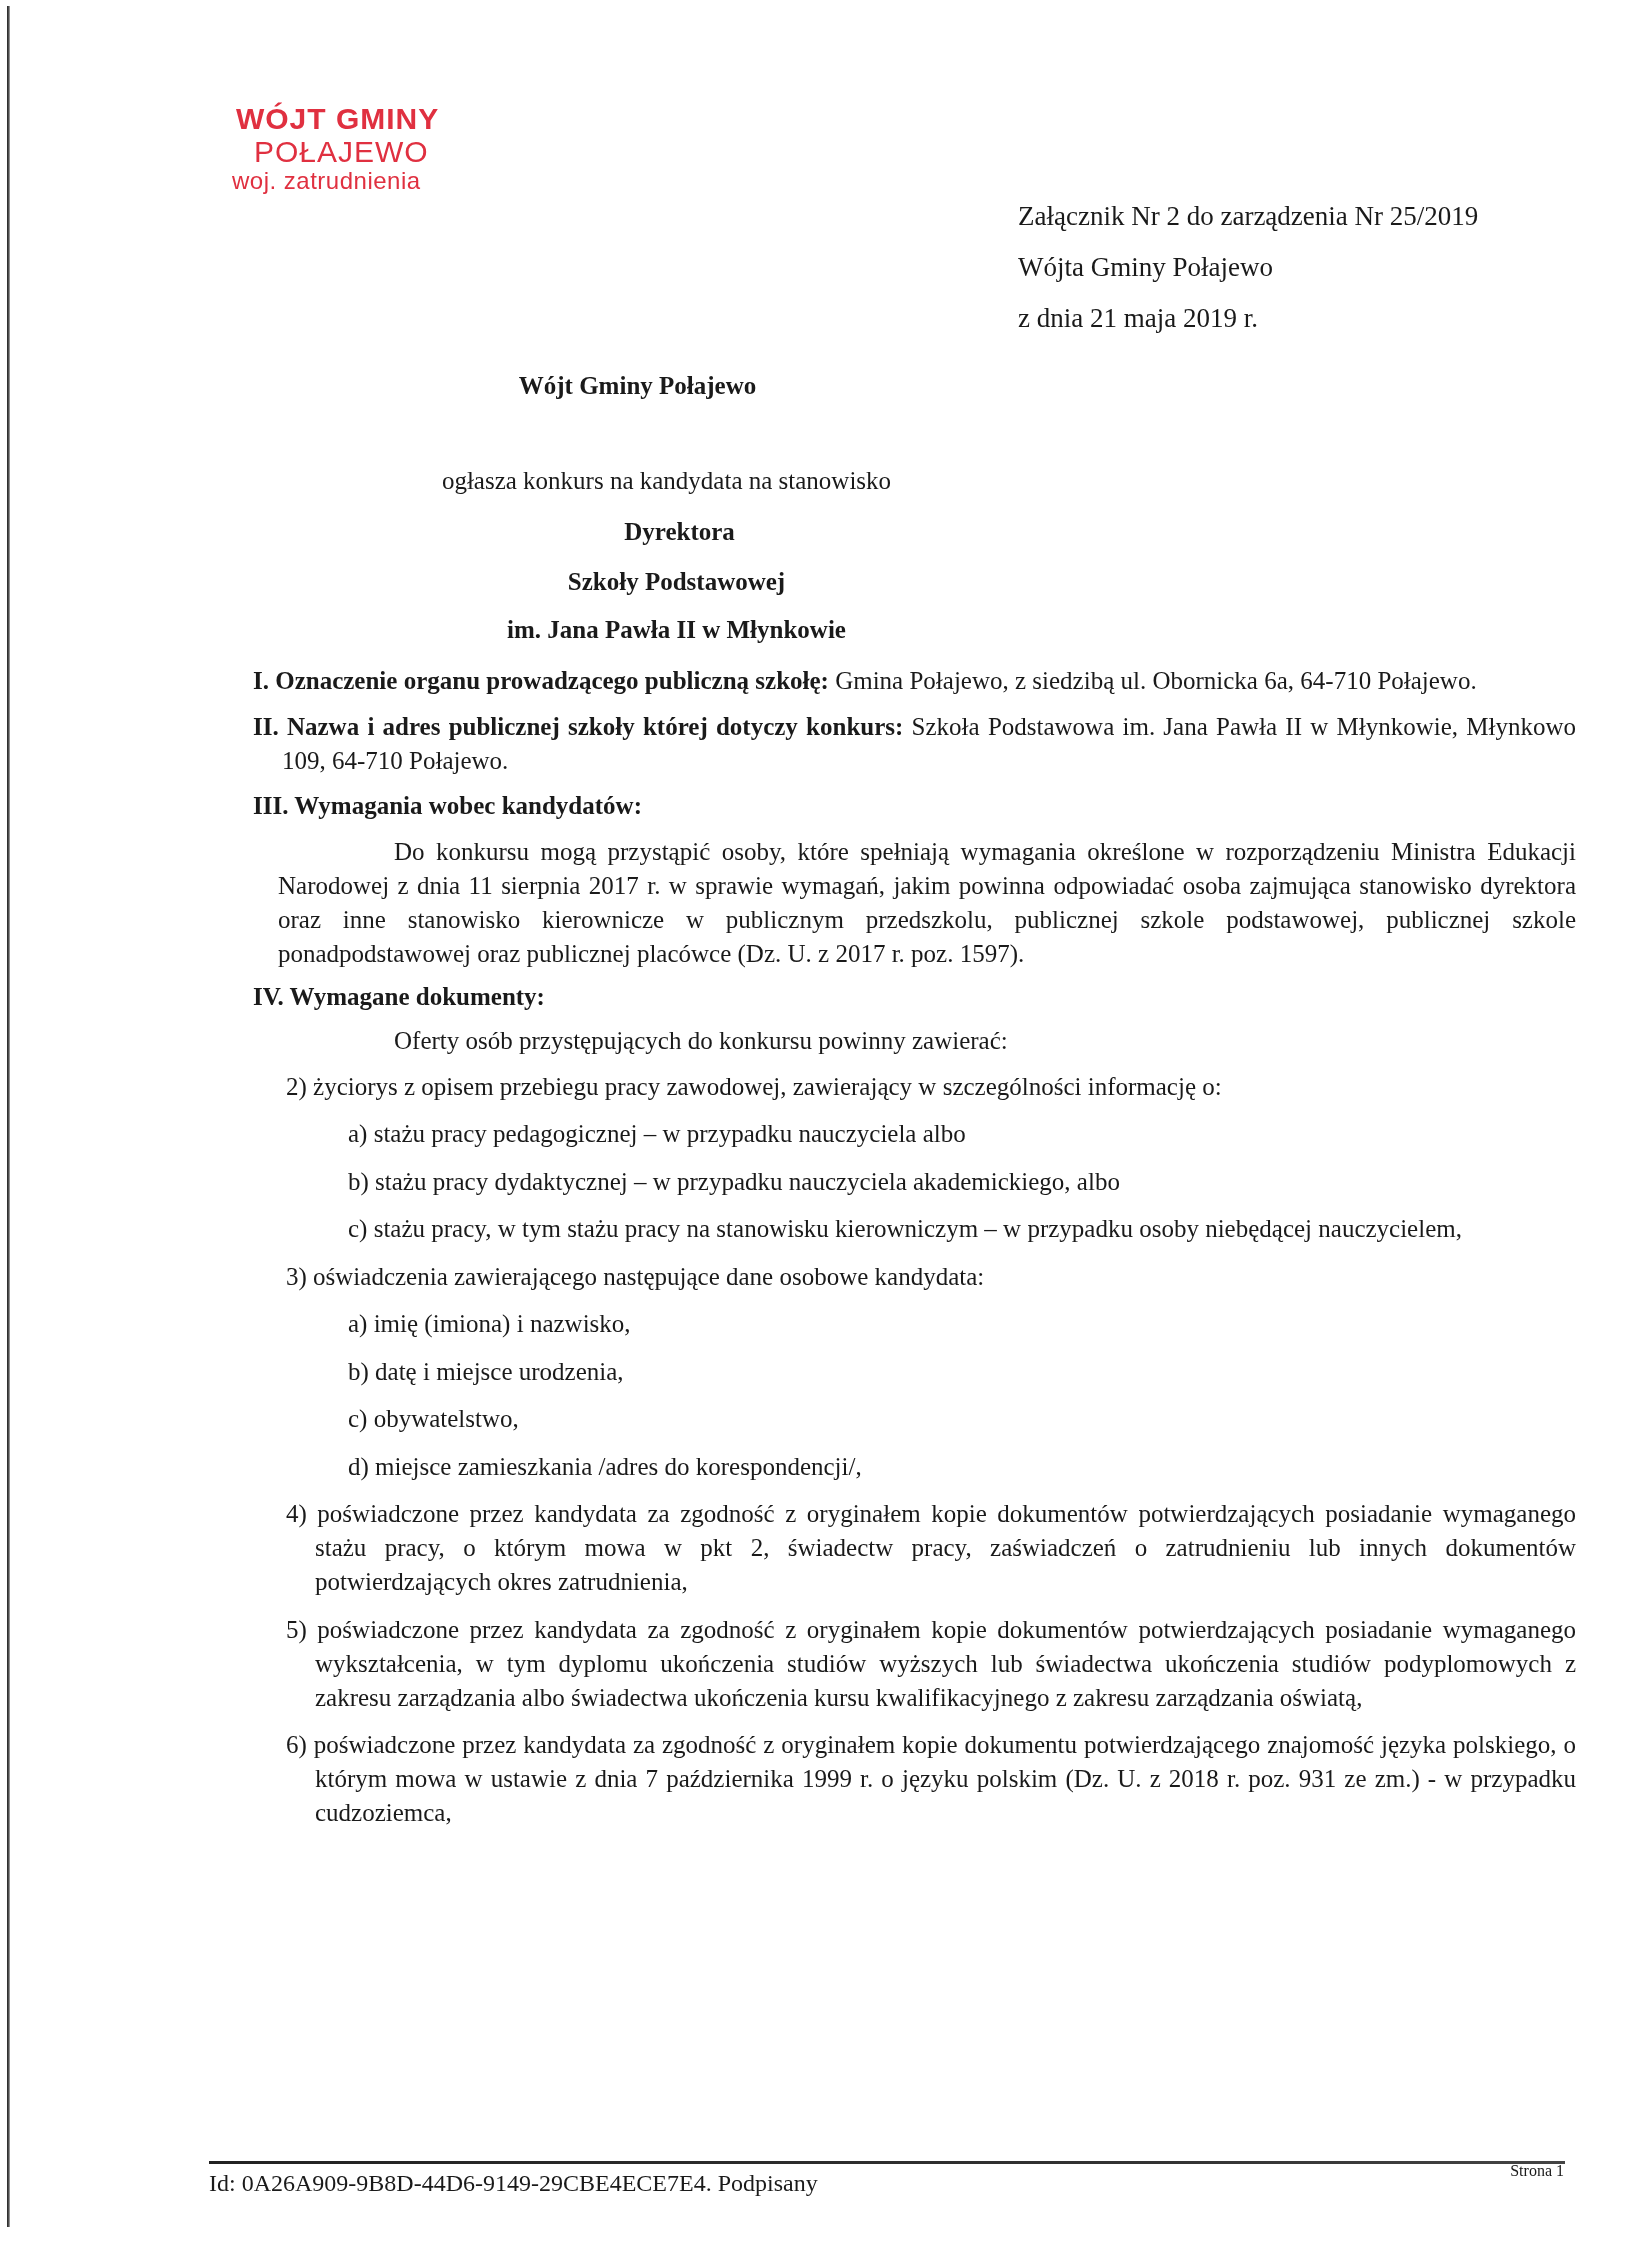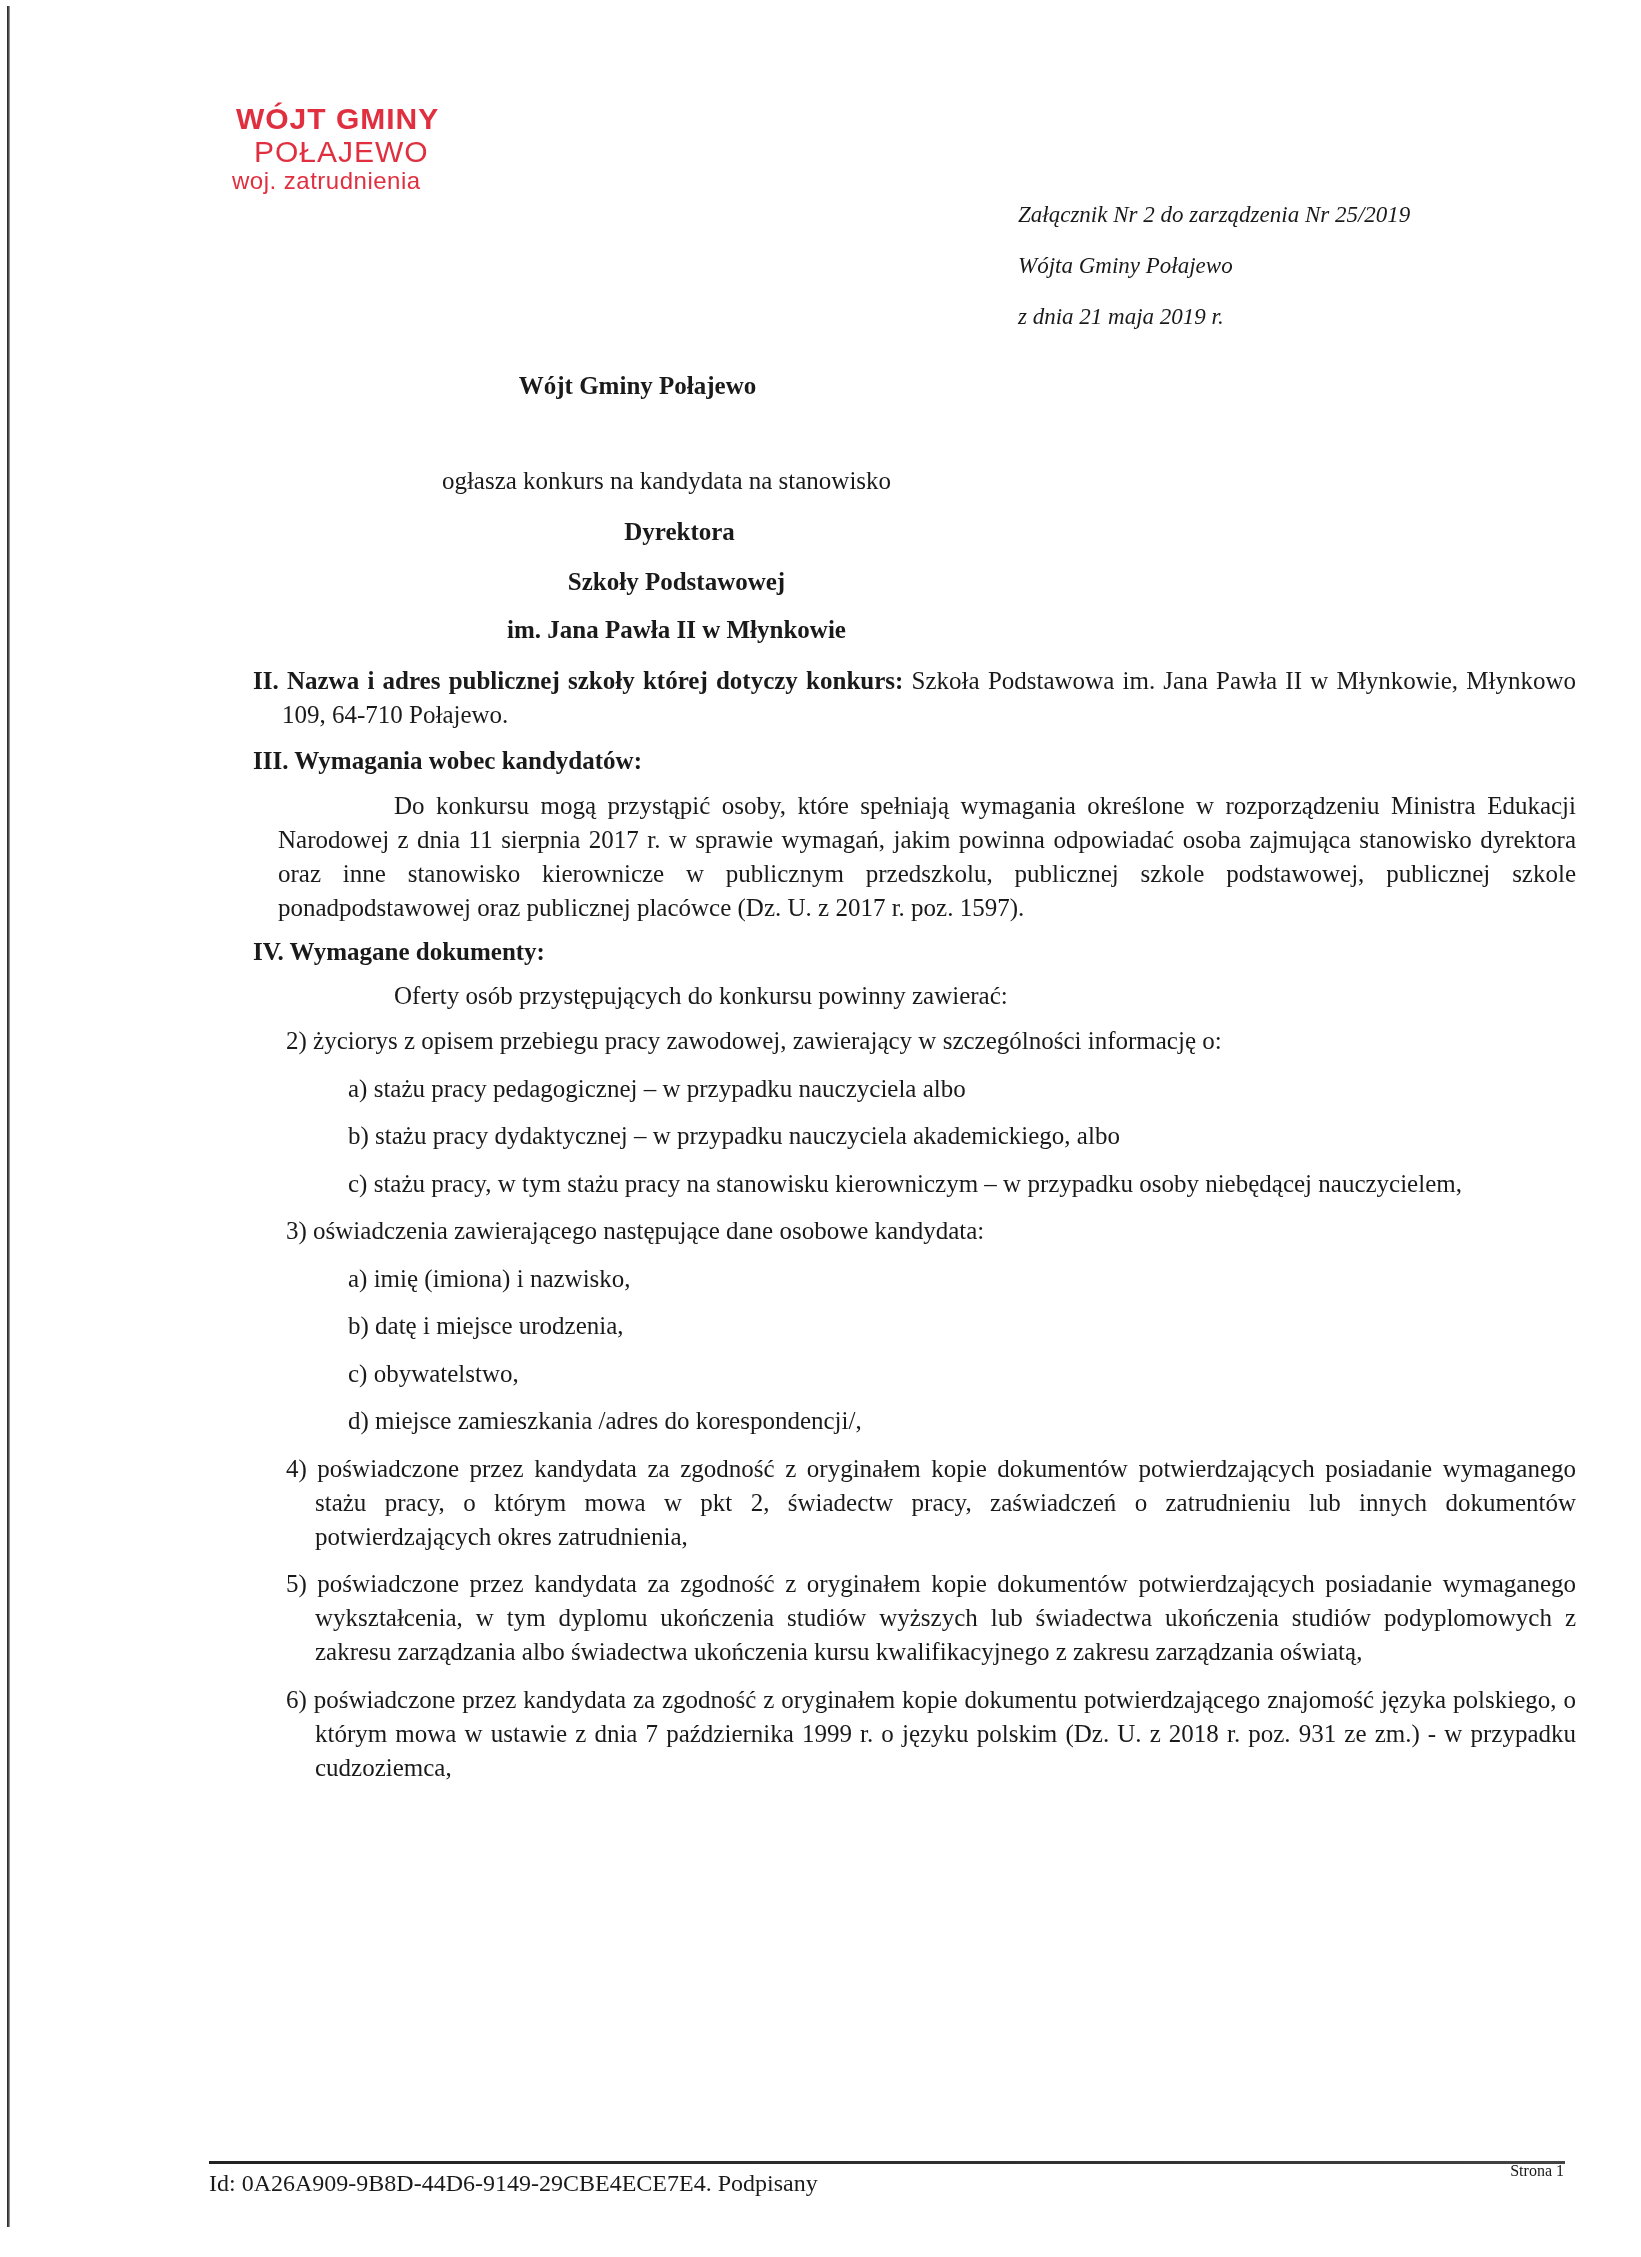--- a/index.html
+++ b/index.html
@@ -14,21 +14,21 @@
   }
   .stamp {
     position: absolute; left: 232px; top: 104px; width: 290px;
     font-family: "Liberation Sans", "DejaVu Sans", sans-serif;
     color: #e03040; line-height: 1;
   }
   .stamp .l1 { font-size: 30px; font-weight: bold; letter-spacing: 1px; margin-left: 3.9px; }
   .stamp .l2 { font-size: 30px; font-weight: normal; letter-spacing: 1px; margin-left: 22px; margin-top: 2.9px; }
   .stamp .l3 { font-size: 24px; margin-top: 1.9px; letter-spacing: 0.5px; }
 
-  .annex { position: absolute; left: 1018px; top: 203px; font-size: 23px; line-height: 1; font-style: italic; }
+  .annex { position: absolute; left: 1018px; top: 203px; font-size: 27px; line-height: 1; }
   .annex div { height: 51px; }
 
   .center-block { position: absolute; left: 0; width: 1641px; text-align: center; font-size: 25px; }
   .title-head { top: 372px; font-weight: bold; left: -183px; }
   .announce { top: 467px; left: -154px; }
   .pos1 { top: 518px; font-weight: bold; left: -141px; }
   .pos2 { top: 568px; font-weight: bold; left: -144px; }
   .pos3 { top: 616px; font-weight: bold; left: -144px; }
 
   .body { position: absolute; left: 253px; top: 664px; width: 1323px; font-size: 25px; line-height: 34px; }
@@ -65,20 +65,23 @@
 </div>
 
 <div class="center-block title-head">Wójt Gminy Połajewo</div>
 <div class="center-block announce">ogłasza konkurs na kandydata na stanowisko</div>
 <div class="center-block pos1">Dyrektora</div>
 <div class="center-block pos2">Szkoły Podstawowej</div>
 <div class="center-block pos3">im. Jana Pawła II w Młynkowie</div>
 
 <div class="body">
   <div class="sec hang">
+    <span class="sec-head">I. Oznaczenie organu prowadzącego publiczną szkołę:</span><span> Gmina Połajewo, z siedzibą ul. Obornicka 6a, 64-710 Połajewo.</span>
+  </div>
+  <div class="sec hang">
     <span class="sec-head">II. Nazwa i adres publicznej szkoły której dotyczy konkurs:</span><span> Szkoła Podstawowa im. Jana Pawła II w Młynkowie, Młynkowo 109, 64-710 Połajewo.</span>
   </div>
   <div class="sec" style="margin-bottom:5.8px;">
     <div class="sec-head">III. Wymagania wobec kandydatów:</div>
     <div class="para">Do konkursu mogą przystąpić osoby, które spełniają wymagania określone w rozporządzeniu Ministra Edukacji Narodowej z dnia 11 sierpnia 2017 r. w sprawie wymagań, jakim powinna odpowiadać osoba zajmująca stanowisko dyrektora oraz inne stanowisko kierownicze w publicznym przedszkolu, publicznej szkole podstawowej, publicznej szkole ponadpodstawowej oraz publicznej placówce (Dz. U. z 2017 r. poz. 1597).</div>
   </div>
   <div class="sec">
     <div class="sec-head">IV. Wymagane dokumenty:</div>
     <div class="lead">Oferty osób przystępujących do konkursu powinny zawierać:</div>
     <div class="item">2) życiorys z opisem przebiegu pracy zawodowej, zawierający w szczególności informację o:</div>

